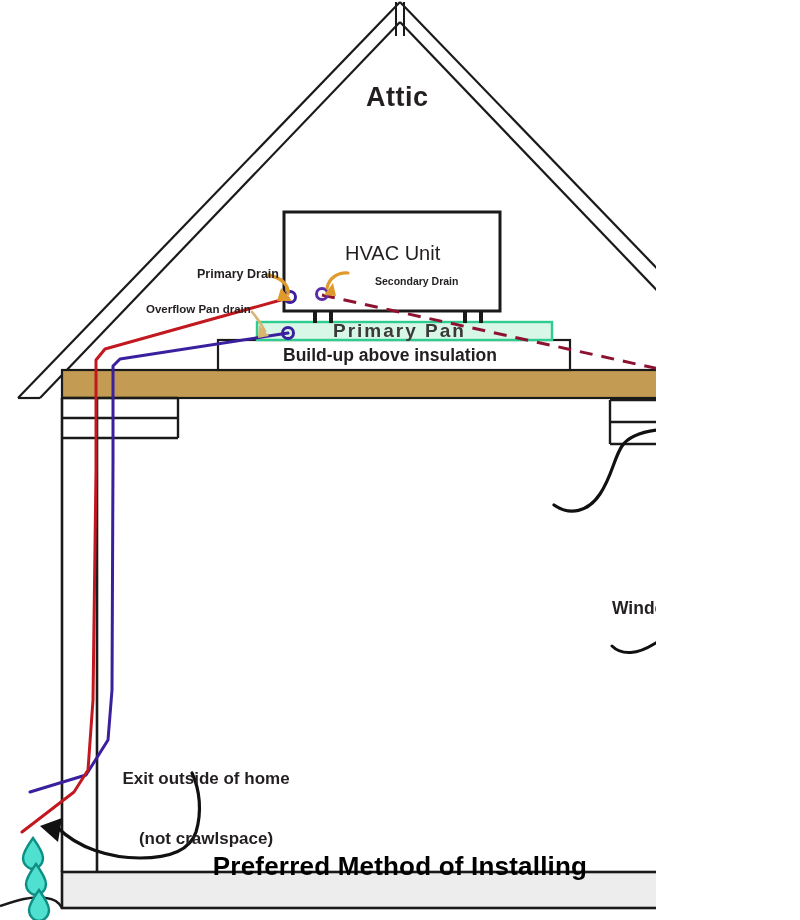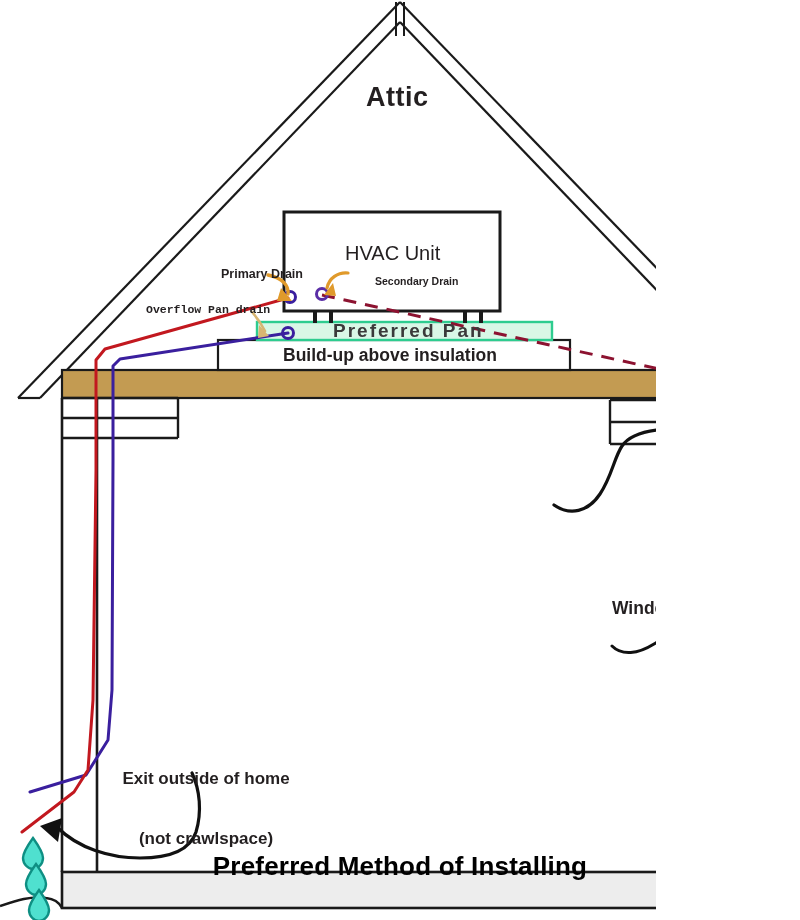--- a/index.html
+++ b/index.html
@@ -2,21 +2,21 @@
 <html><head>
 <meta charset="utf-8">
 <style>
   html,body{margin:0;padding:0;background:#ffffff;}
   body{width:800px;height:920px;font-family:"Liberation Sans",sans-serif;}
   #stage{position:relative;width:656px;height:920px;overflow:hidden;background:#fff;}
   svg{position:absolute;left:0;top:0;}
   .lbl{position:absolute;color:#231f20;white-space:pre;line-height:1.18;}
   .attic-lbl{font-size:27px;font-weight:600;letter-spacing:.5px;}
   .hvac-lbl{font-size:20px;font-weight:500;}
-  .primary-lbl{font-size:12.5px;font-weight:700;margin-left:24px;}
+  .primary-lbl{font-size:12.5px;font-weight:700;}
   .secondary-lbl{font-size:10.5px;font-weight:700;padding-left:23px;}
   .ofp-drain-lbl{font-size:11.5px;font-weight:700;}
   .pan-lbl{font-size:19px;font-weight:700;letter-spacing:2px;color:#3a3a3a;}
   .buildup-lbl{font-size:17.5px;font-weight:600;}
   .drip-lbl{font-size:17.5px;font-weight:600;text-align:center;}
   .window-lbl{font-size:17.5px;font-weight:600;}
   .exit-lbl{font-size:17px;font-weight:600;text-align:center;}
   .title-lbl{font-size:26px;font-weight:800;text-align:center;color:#000;letter-spacing:.2px;}
 </style>
 </head>
@@ -155,23 +155,23 @@
   </svg>
 
   <div class="lbl attic-lbl" style="left:366px; top:82px;">Attic</div>
 
   <div class="lbl hvac-lbl" style="left:345px; top:242px;">HVAC Unit</div>
 
   <div class="lbl primary-lbl" style="left:197px; top:267px;">Primary Drain</div>
 
   <div class="lbl secondary-lbl" style="left:352px; top:275px;">Secondary Drain</div>
 
-  <div class="lbl ofp-drain-lbl" style="left:146px; top:303px;font-family:Liberation Mono, monospace;">Overflow Pan drain</div>
+  <div class="lbl ofp-drain-lbl" style="left:146px; top:303px;">Overflow Pan drain</div>
 
-  <div class="lbl pan-lbl" style="left:333px; top:320px;">Preferred Pan</div>
+  <div class="lbl pan-lbl" style="left:333px; top:320px;">Primary Pan</div>
 
   <div class="lbl buildup-lbl" style="left:283px; top:345px;">Build-up above insulation</div>
 
   <div class="lbl drip-lbl" style="left:448px; top:424px; width:218px;">
   </div>
 
   <div class="lbl window-lbl" style="left:612px; top:598px;">Window</div>
 
   <div class="lbl exit-lbl" style="left:118px; top:729px; width:176px;">
     <div>Exit outside of home</div>

